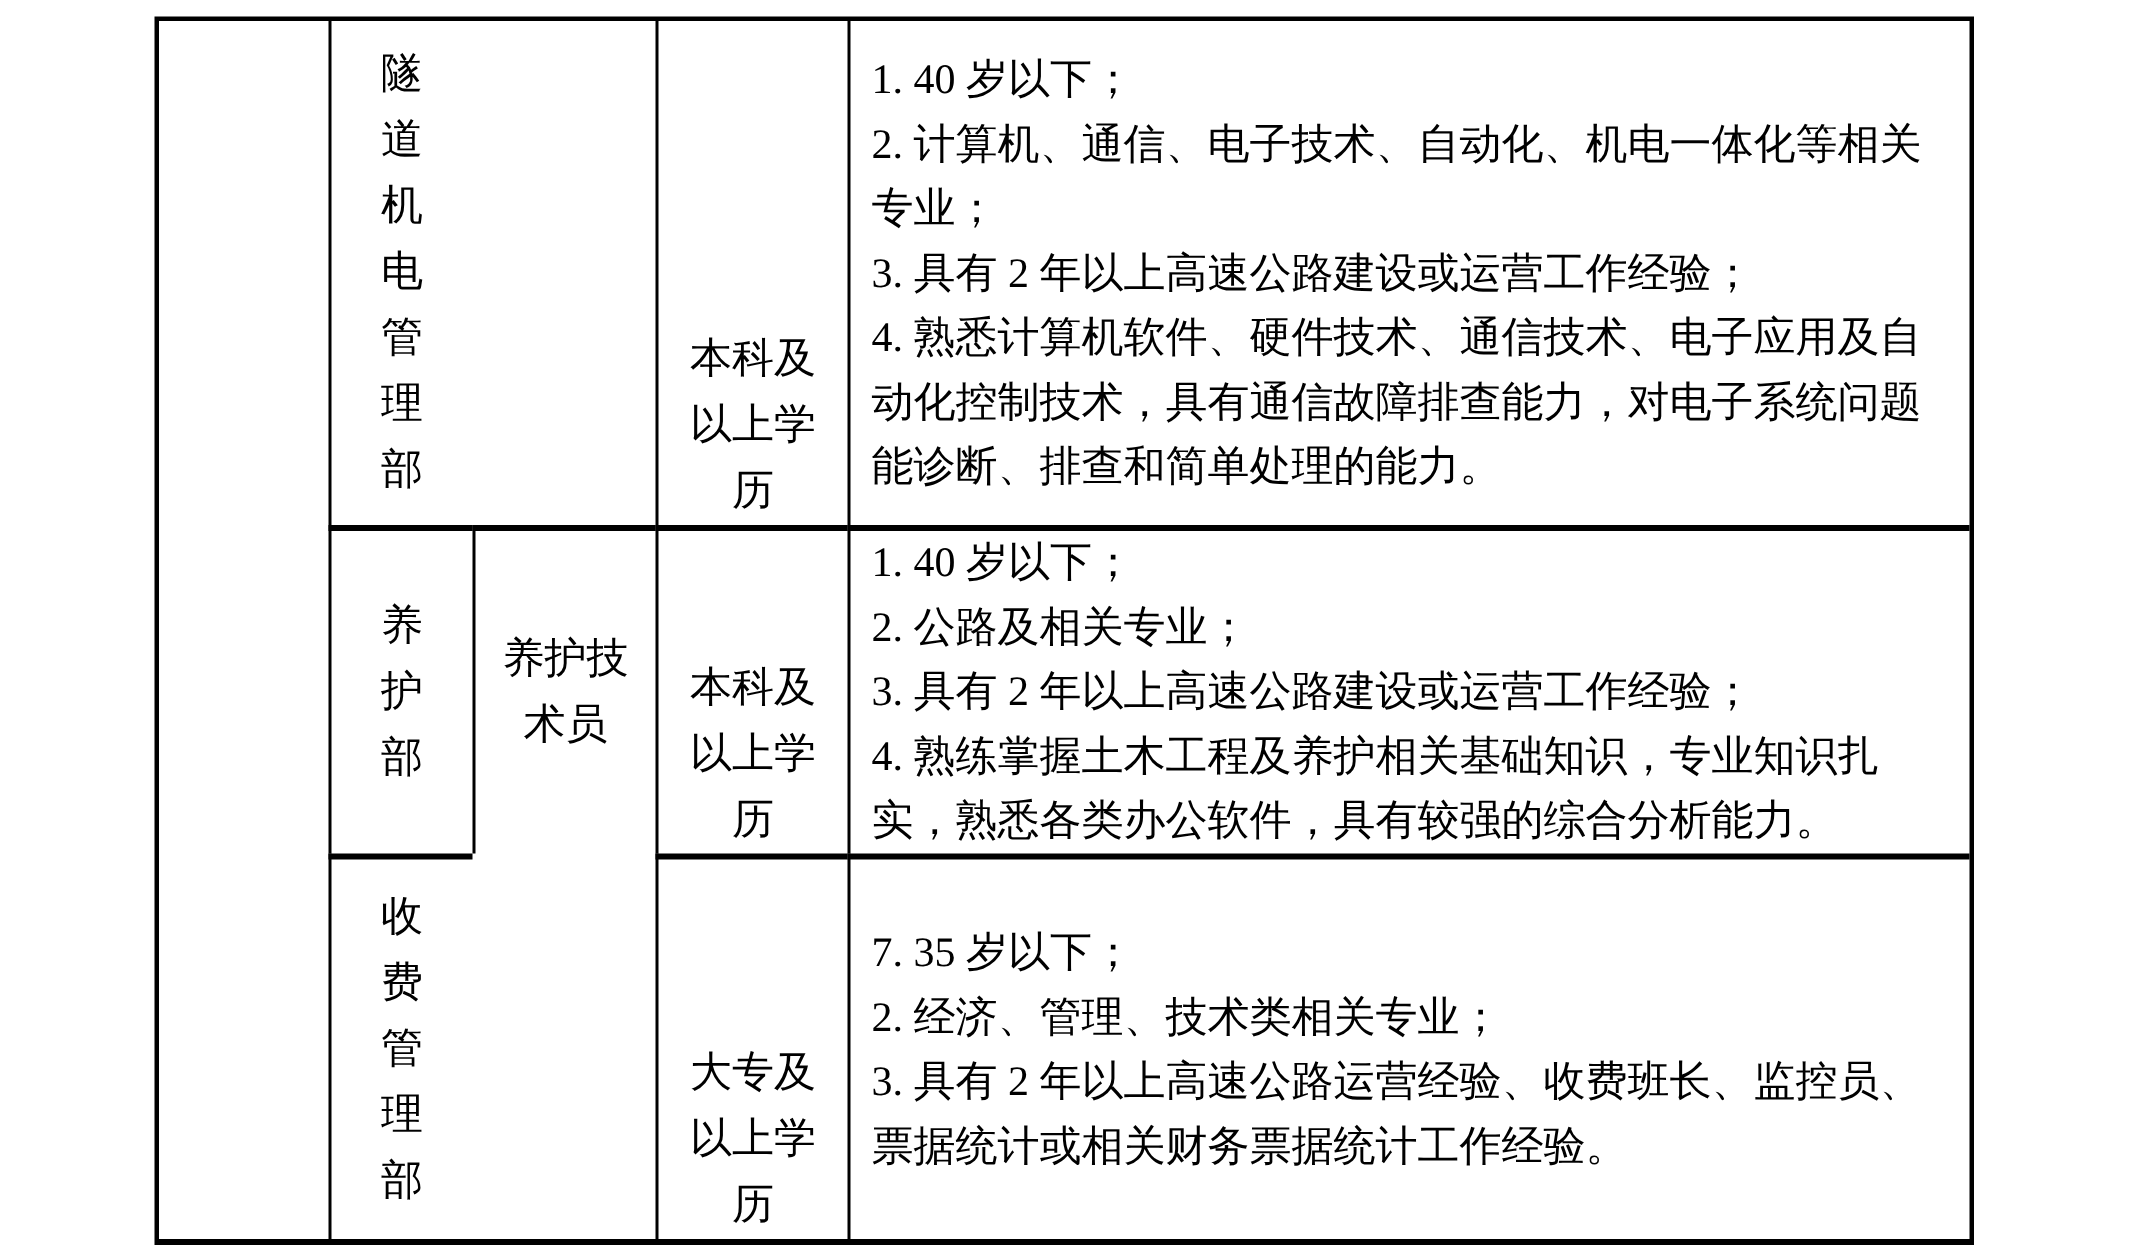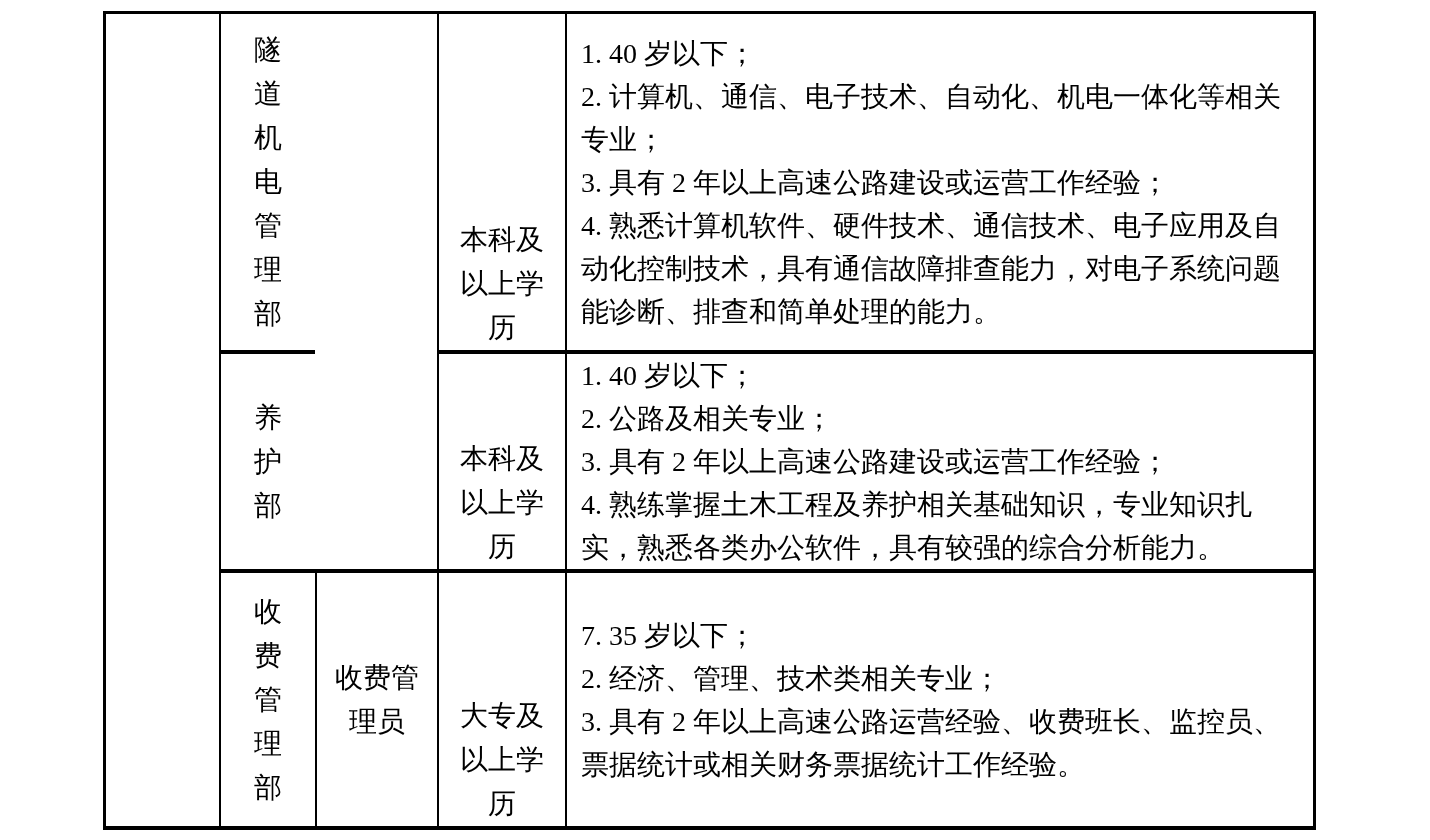--- a/index.html
+++ b/index.html
@@ -98,43 +98,43 @@
 2. 计算机、通信、电子技术、自动化、机电一体化等相关专业；
 3. 具有 2 年以上高速公路建设或运营工作经验；
 4. 熟悉计算机软件、硬件技术、通信技术、电子应用及自动化控制技术，具有通信故障排查能力，对电子系统问题能诊断、排查和简单处理的能力。</div>
   </div>
 
   <div class="cell c2 r2">
     <div class="vtext">养
 护
 部</div>
   </div>
+  <div class="cell c3 r2">
+    <div class="vtext">养护技
+术员</div>
+  </div>
   <div class="cell c4 r2">
     <div class="vtext">本科及
 以上学
 历</div>
   </div>
   <div class="cell c5 r2 req">
     <div class="req-text">1. 40 岁以下；
 2. 公路及相关专业；
 3. 具有 2 年以上高速公路建设或运营工作经验；
 4. 熟练掌握土木工程及养护相关基础知识，专业知识扎实，熟悉各类办公软件，具有较强的综合分析能力。</div>
   </div>
 
   <div class="cell c2 r3">
     <div class="vtext">收
 费
 管
 理
 部</div>
   </div>
-  <div class="cell c3 r3">
-    <div class="vtext">收费管
-理员</div>
-  </div>
   <div class="cell c4 r3">
     <div class="vtext">大专及
 以上学
 历</div>
   </div>
   <div class="cell c5 r3 req">
     <div class="req-text">7. 35 岁以下；
 2. 经济、管理、技术类相关专业；
 3. 具有 2 年以上高速公路运营经验、收费班长、监控员、票据统计或相关财务票据统计工作经验。</div>
   </div>

